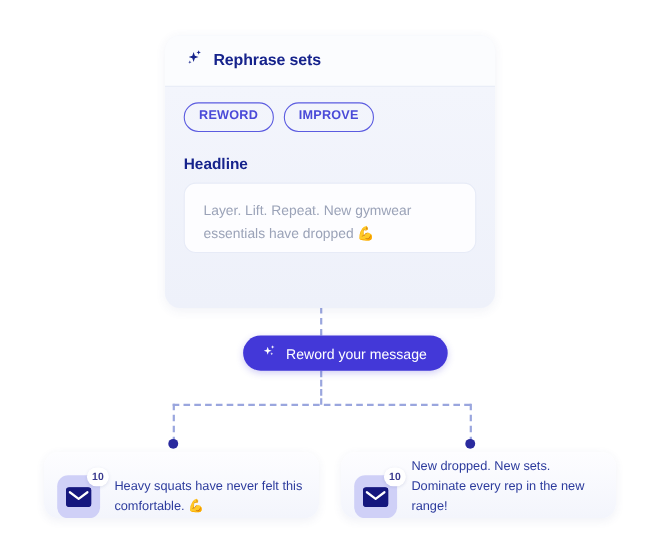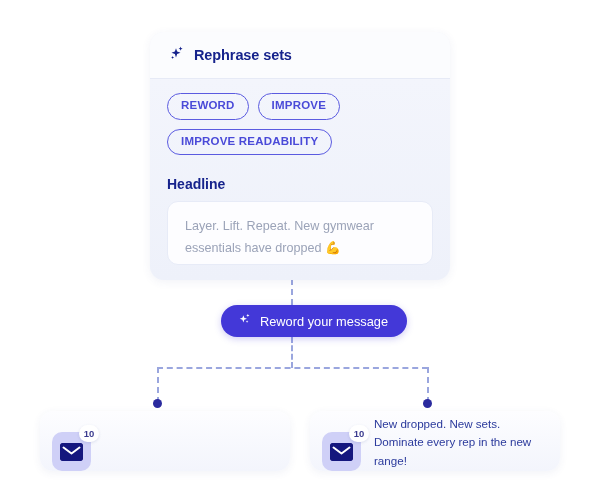--- a/index.html
+++ b/index.html
@@ -286,23 +286,20 @@
       </span>
       <span class="panel-title">Rephrase sets</span>
     </div>
 
     <div class="panel-body">
 
       <div class="pill-row">
         <button class="pill">REWORD</button>
         <button class="pill">IMPROVE</button>
       </div>
-      <div class="pill-row" style="margin-top:9px;">
-        <button class="pill">IMPROVE READABILITY</button>
-      </div>
 
       <div class="field-label">Headline</div>
 
       <div class="textarea-box">
         <div class="textarea-text">Layer. Lift. Repeat. New gymwear essentials have dropped 💪</div>
       </div>
 
     </div>
   </div>
 
@@ -322,20 +319,21 @@
       <div class="icon-tile">
         <span class="env">
           <svg width="23" height="18" viewBox="0 0 23 18">
             <rect x="0" y="0" width="23" height="18" rx="3" fill="#15177e"></rect>
             <path d="M3.5 4.5 L11.5 10.5 L19.5 4.5" stroke="#ffffff" stroke-width="2" fill="none" stroke-linecap="round" stroke-linejoin="round"></path>
           </svg>
         </span>
       </div>
       <div class="badge">10</div>
     </div>
+    <div class="rcard-text">Heavy squats have never felt this comfortable. 💪</div>
   </div>
 
   <div class="rcard rcard-r">
     <div class="icon-wrap">
       <div class="icon-tile">
         <span class="env">
           <svg width="23" height="18" viewBox="0 0 23 18">
             <rect x="0" y="0" width="23" height="18" rx="3" fill="#15177e"></rect>
             <path d="M3.5 4.5 L11.5 10.5 L19.5 4.5" stroke="#ffffff" stroke-width="2" fill="none" stroke-linecap="round" stroke-linejoin="round"></path>
           </svg>

